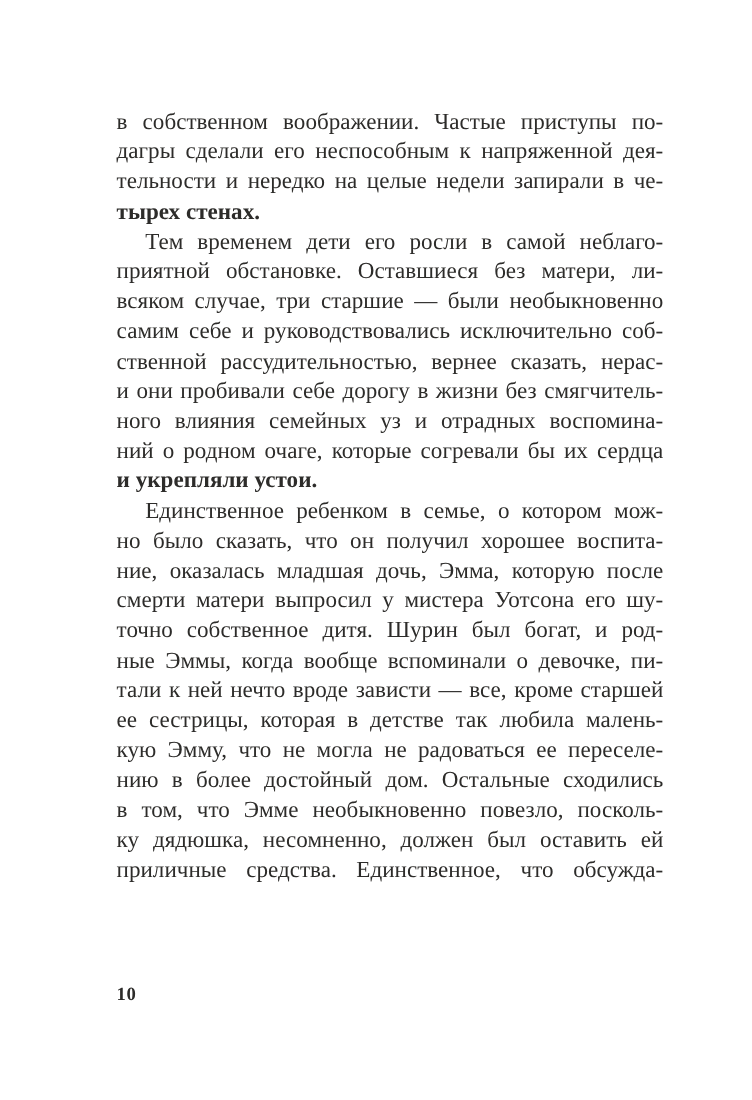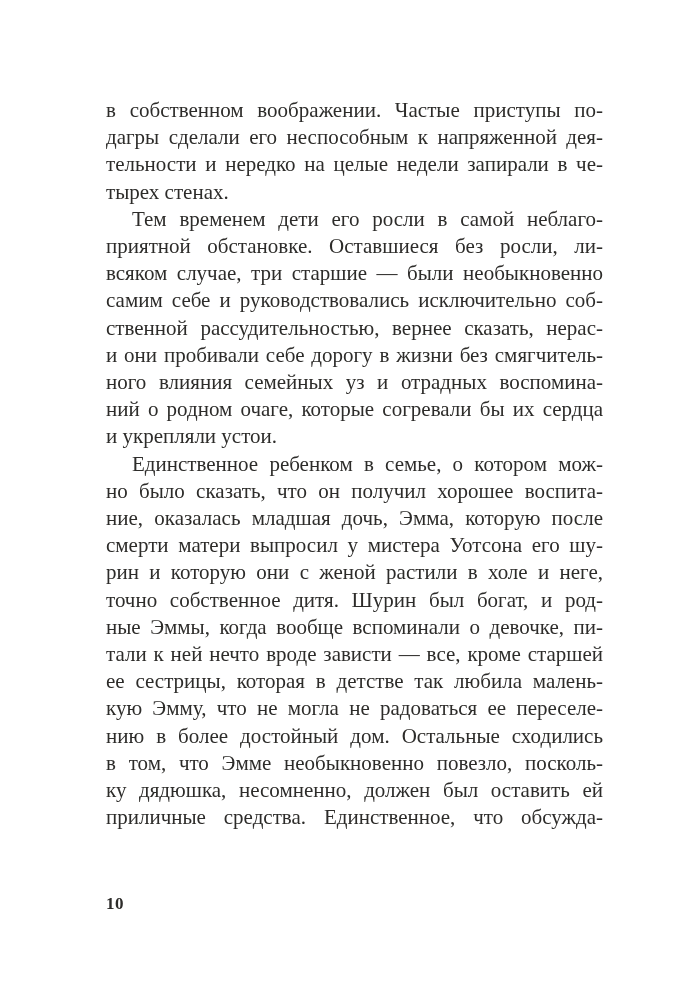--- a/index.html
+++ b/index.html
@@ -25,20 +25,21 @@
     line-height: 27.2px;
   }
   .line {
     text-align: justify;
     text-align-last: justify;
     white-space: normal;
   }
   .line.para-end {
     text-align: center;
     text-align-last: left;
+    font-weight: bold;
   }
   .line.indent {
     text-indent: 26px;
   }
   .page-number {
     position: absolute;
     top: 894px;
     left: 106px;
     width: 497px;
     text-align: left;
@@ -50,33 +51,32 @@
 </head>
 <body>
 
 <div class="page" style="background: rgb(255, 255, 255); color: rgb(45, 44, 42);">
   <div class="text-block">
       <div class="line">в собственном воображении. Частые приступы по-</div>
       <div class="line">дагры сделали его неспособным к напряженной дея-</div>
       <div class="line">тельности и нередко на целые недели запирали в че-</div>
       <div class="line para-end">тырех стенах.</div>
       <div class="line indent">Тем временем дети его росли в самой неблаго-</div>
-      <div class="line">приятной обстановке. Оставшиеся без росли, ли-</div>
+      <div class="line">приятной обстановке. Оставшиеся без матери, ли-</div>
       <div class="line">всяком случае, три старшие — были необыкновенно</div>
       <div class="line">самим себе и руководствовались исключительно соб-</div>
       <div class="line">ственной рассудительностью, вернее сказать, нерас-</div>
       <div class="line">и они пробивали себе дорогу в жизни без смягчитель-</div>
       <div class="line">ного влияния семейных уз и отрадных воспомина-</div>
       <div class="line">ний о родном очаге, которые согревали бы их сердца</div>
       <div class="line para-end">и укрепляли устои.</div>
       <div class="line indent">Единственное ребенком в семье, о котором мож-</div>
       <div class="line">но было сказать, что он получил хорошее воспита-</div>
       <div class="line">ние, оказалась младшая дочь, Эмма, которую после</div>
       <div class="line">смерти матери выпросил у мистера Уотсона его шу-</div>
-      <div class="line">рин и которую они с женой растили в холе и неге,</div>
       <div class="line">точно собственное дитя. Шурин был богат, и род-</div>
       <div class="line">ные Эммы, когда вообще вспоминали о девочке, пи-</div>
       <div class="line">тали к ней нечто вроде зависти — все, кроме старшей</div>
       <div class="line">ее сестрицы, которая в детстве так любила малень-</div>
       <div class="line">кую Эмму, что не могла не радоваться ее переселе-</div>
       <div class="line">нию в более достойный дом. Остальные сходились</div>
       <div class="line">в том, что Эмме необыкновенно повезло, посколь-</div>
       <div class="line">ку дядюшка, несомненно, должен был оставить ей</div>
       <div class="line">приличные средства. Единственное, что обсужда-</div>
     </div>

